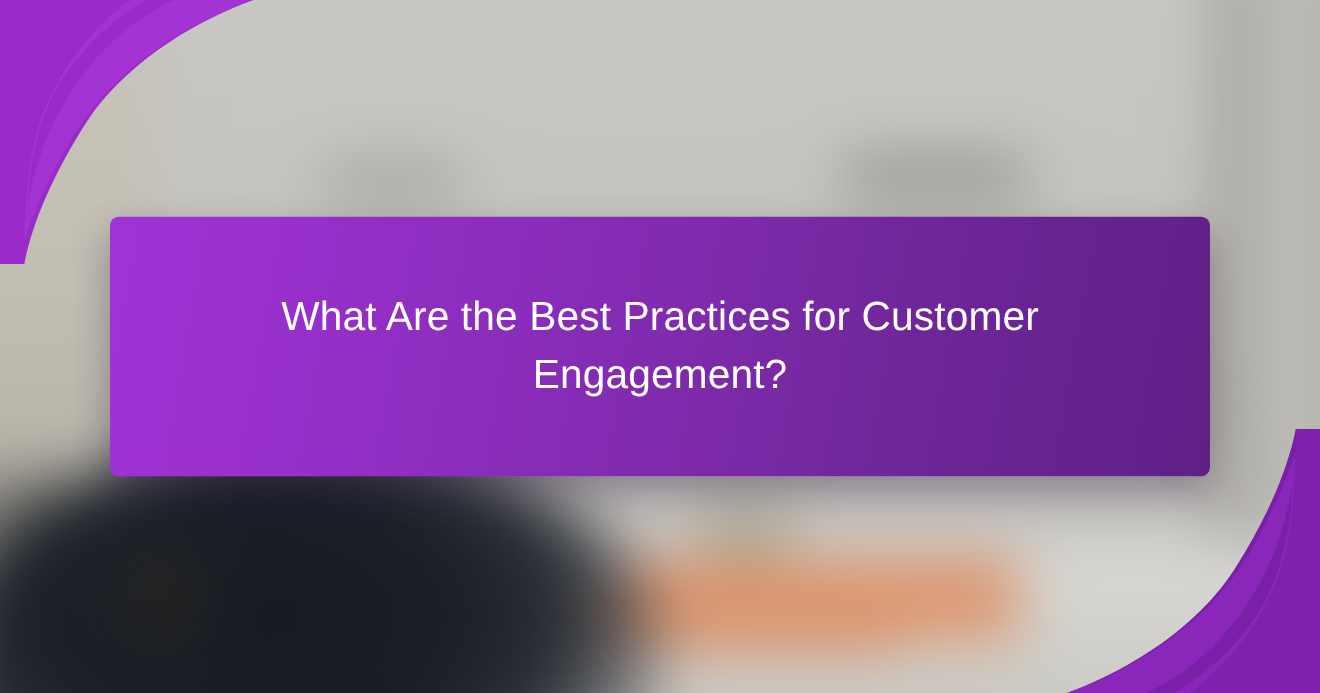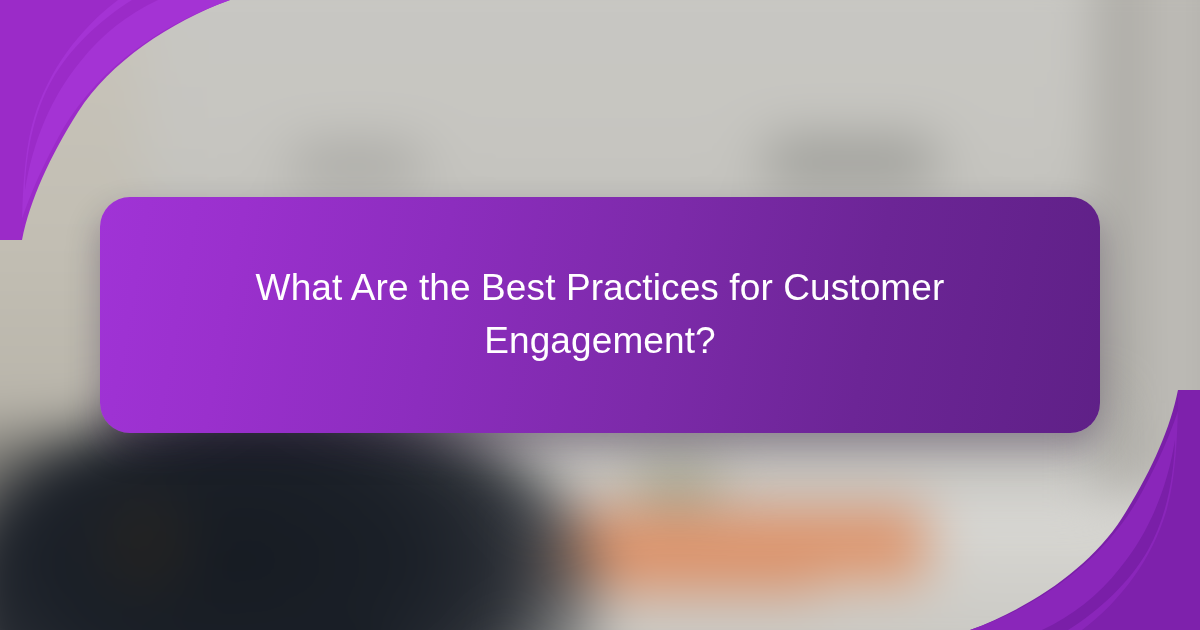--- a/index.html
+++ b/index.html
@@ -164,21 +164,21 @@
   .swoosh.br { right: 0; bottom: 0; transform: rotate(180deg); }
   .swoosh svg { display: block; width: 100%; height: 100%; }
 
   
   #title-card {
     position: absolute;
     left: 100px;
     top: 197px;
     width: 1000px;
     height: 236px;
-    border-radius: 30px;
+    border-radius: 8px;
     background: linear-gradient(100deg, #a033d6 0%, #9a30cd 14%, #8c2dbe 34%, #7c2aa9 56%, #6c2596 76%, #5f2087 100%);
     box-shadow: 0 16px 34px rgba(30, 10, 50, 0.32);
     display: flex;
     align-items: center;
     justify-content: center;
     box-sizing: border-box;
     padding: 0 60px;
   }
 
   #title-text {

